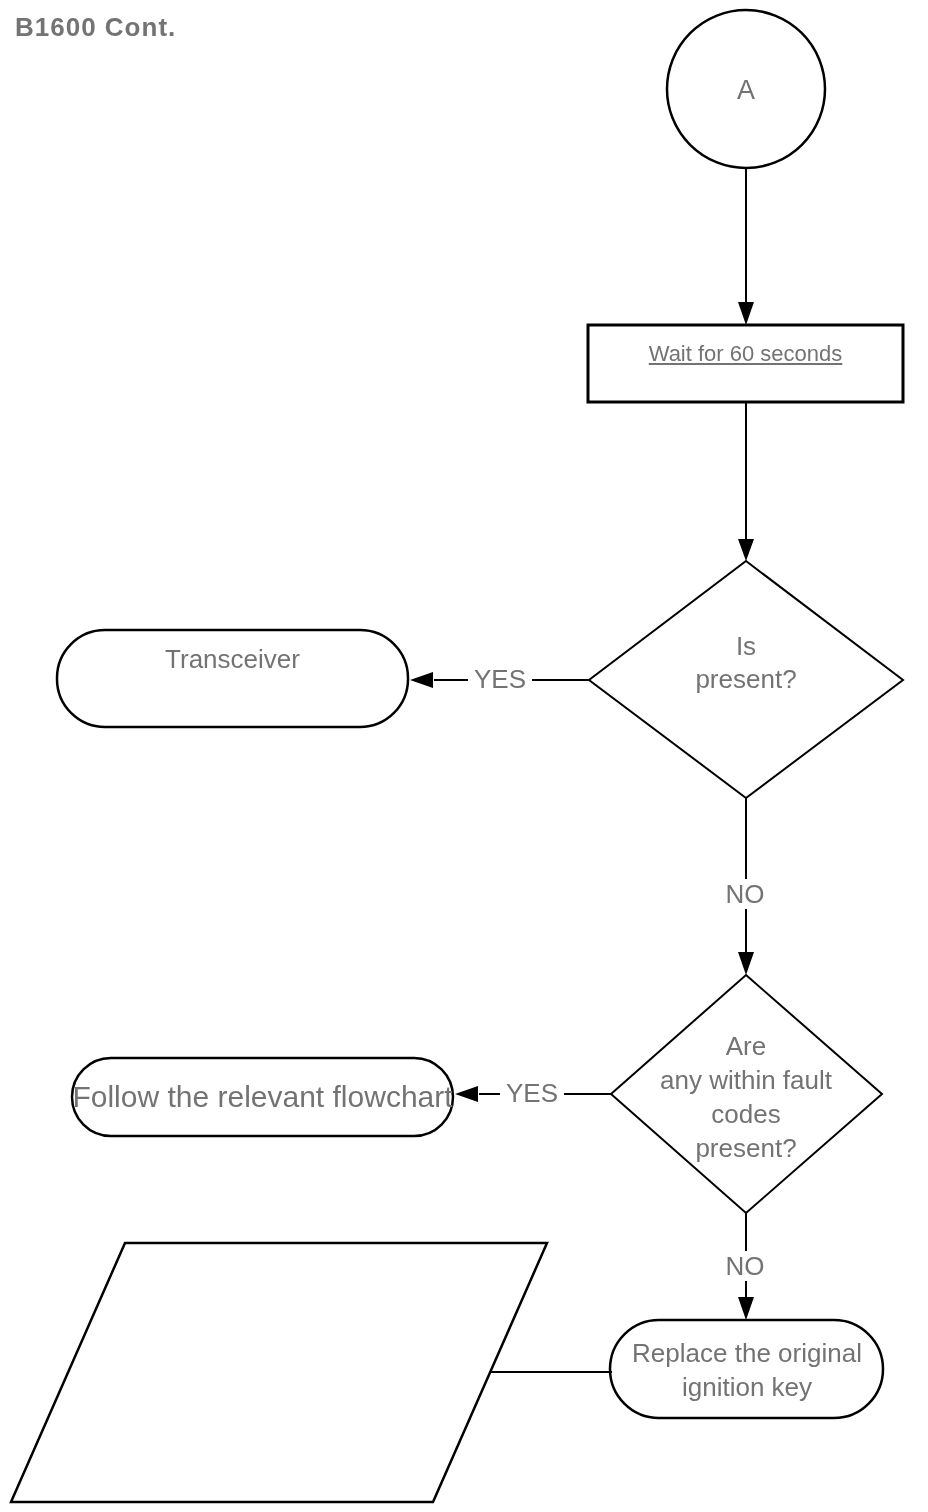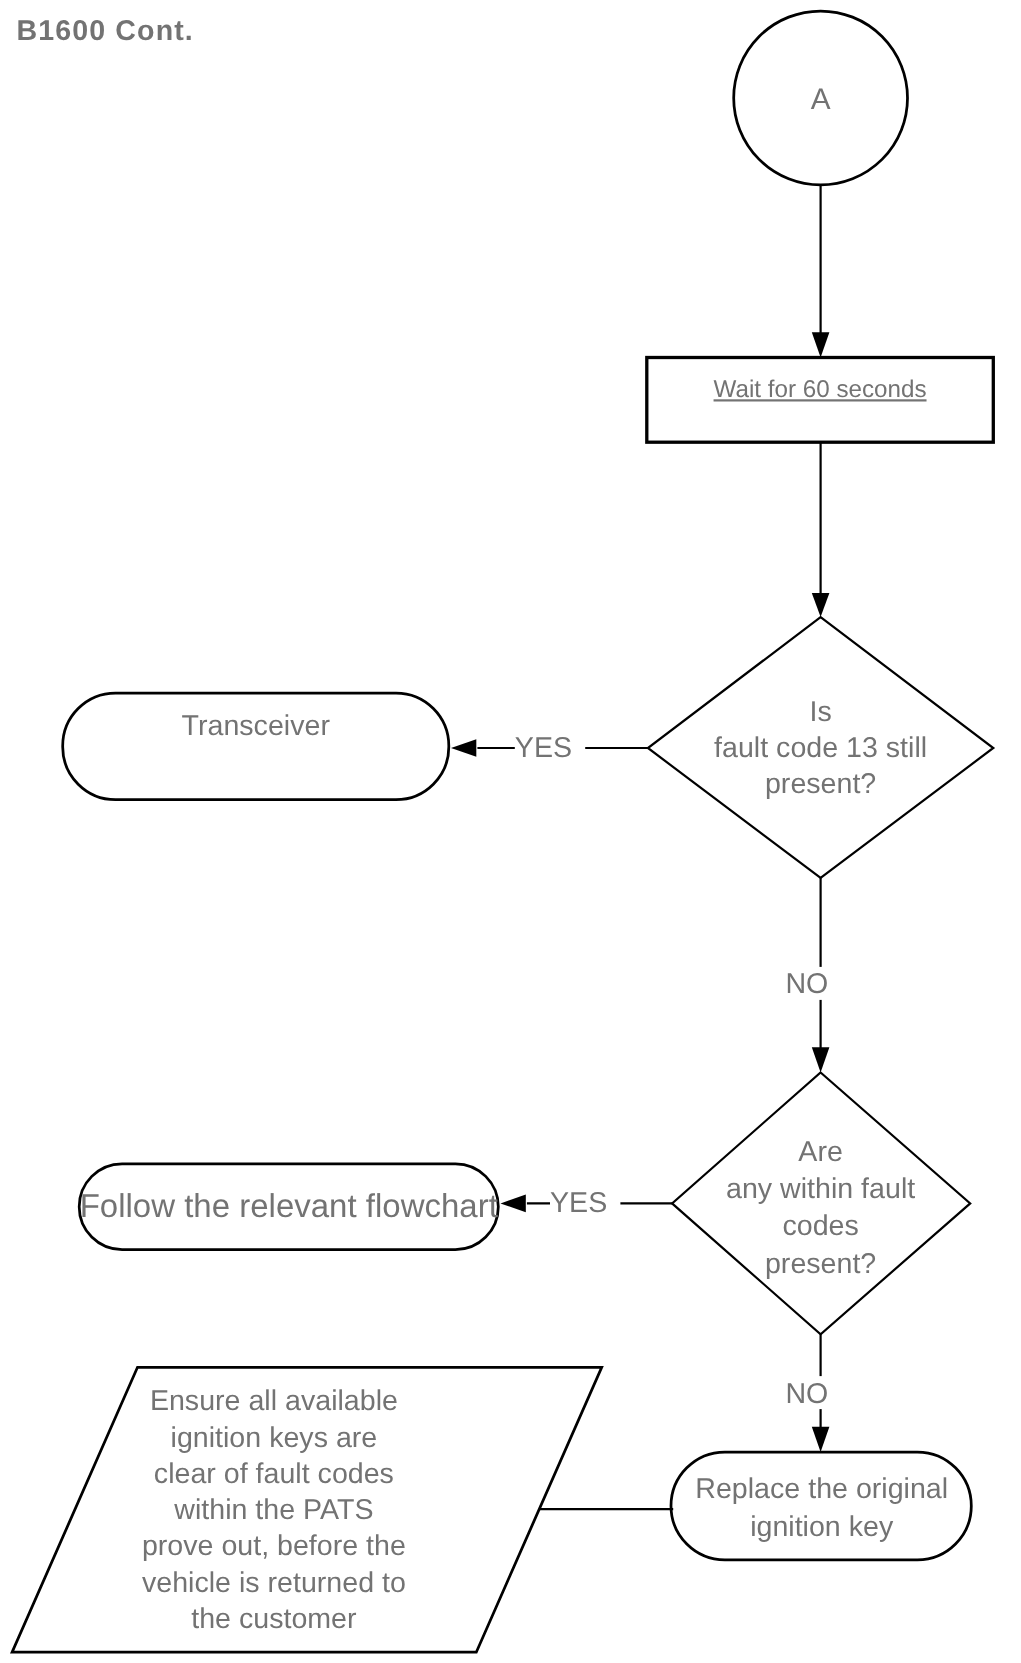--- a/index.html
+++ b/index.html
@@ -27,20 +27,21 @@
     text-align: center;
     font-size: 26px;
     line-height: 33px;
   }
   .txt span { display: block; }
   .single { white-space: nowrap; }
   .edge-label {
     position: absolute;
     font-size: 26px;
     line-height: 30px;
+    text-align: center;
     background: #ffffff;
     white-space: nowrap;
   }
 </style>
 </head>
 <body>
 
 <div class="page">
 
   <svg class="canvas" width="928" height="1512" viewBox="0 0 928 1512">
@@ -79,21 +80,20 @@
   </svg>
 
   <div class="title">B1600 Cont.</div>
 
   <div class="txt single" style="left:696px; top:74px; width:100px; font-size:27px;">A</div>
 
   <div class="txt single" style="left:588px; top:315px; width:315px; height:77px; line-height:77px; font-size:22px;text-decoration:underline;">Wait for 60 seconds</div>
 
   <div class="txt" style="left:596px; top:630px; width:300px;">
     <span>Is</span>
-    <span>fault code 13 still</span>
     <span>present?</span>
   </div>
 
   <div class="txt" style="left:57px; top:641px; width:351px; line-height:36px;">
     <span>Transceiver</span>
   </div>
 
   <div class="edge-label" style="left:468px; top:664px; width:64px;">YES</div>
 
   <div class="edge-label" style="left:714px; top:879px; width:62px;">NO</div>
@@ -109,23 +109,14 @@
 
   <div class="edge-label" style="left:500px; top:1078px; width:64px;">YES</div>
 
   <div class="edge-label" style="left:714px; top:1251px; width:62px;">NO</div>
 
   <div class="txt" style="left:611px; top:1336px; width:272px; line-height:34px;">
     <span>Replace the original</span>
     <span>ignition key</span>
   </div>
 
-  <div class="txt" style="left:79px; top:1257px; width:340px;">
-    <span>Ensure all available</span>
-    <span>ignition keys are</span>
-    <span>clear of fault codes</span>
-    <span>within the PATS</span>
-    <span>prove out, before the</span>
-    <span>vehicle is returned to</span>
-    <span>the customer</span>
-  </div>
 
 </div>
 
 </body></html>

